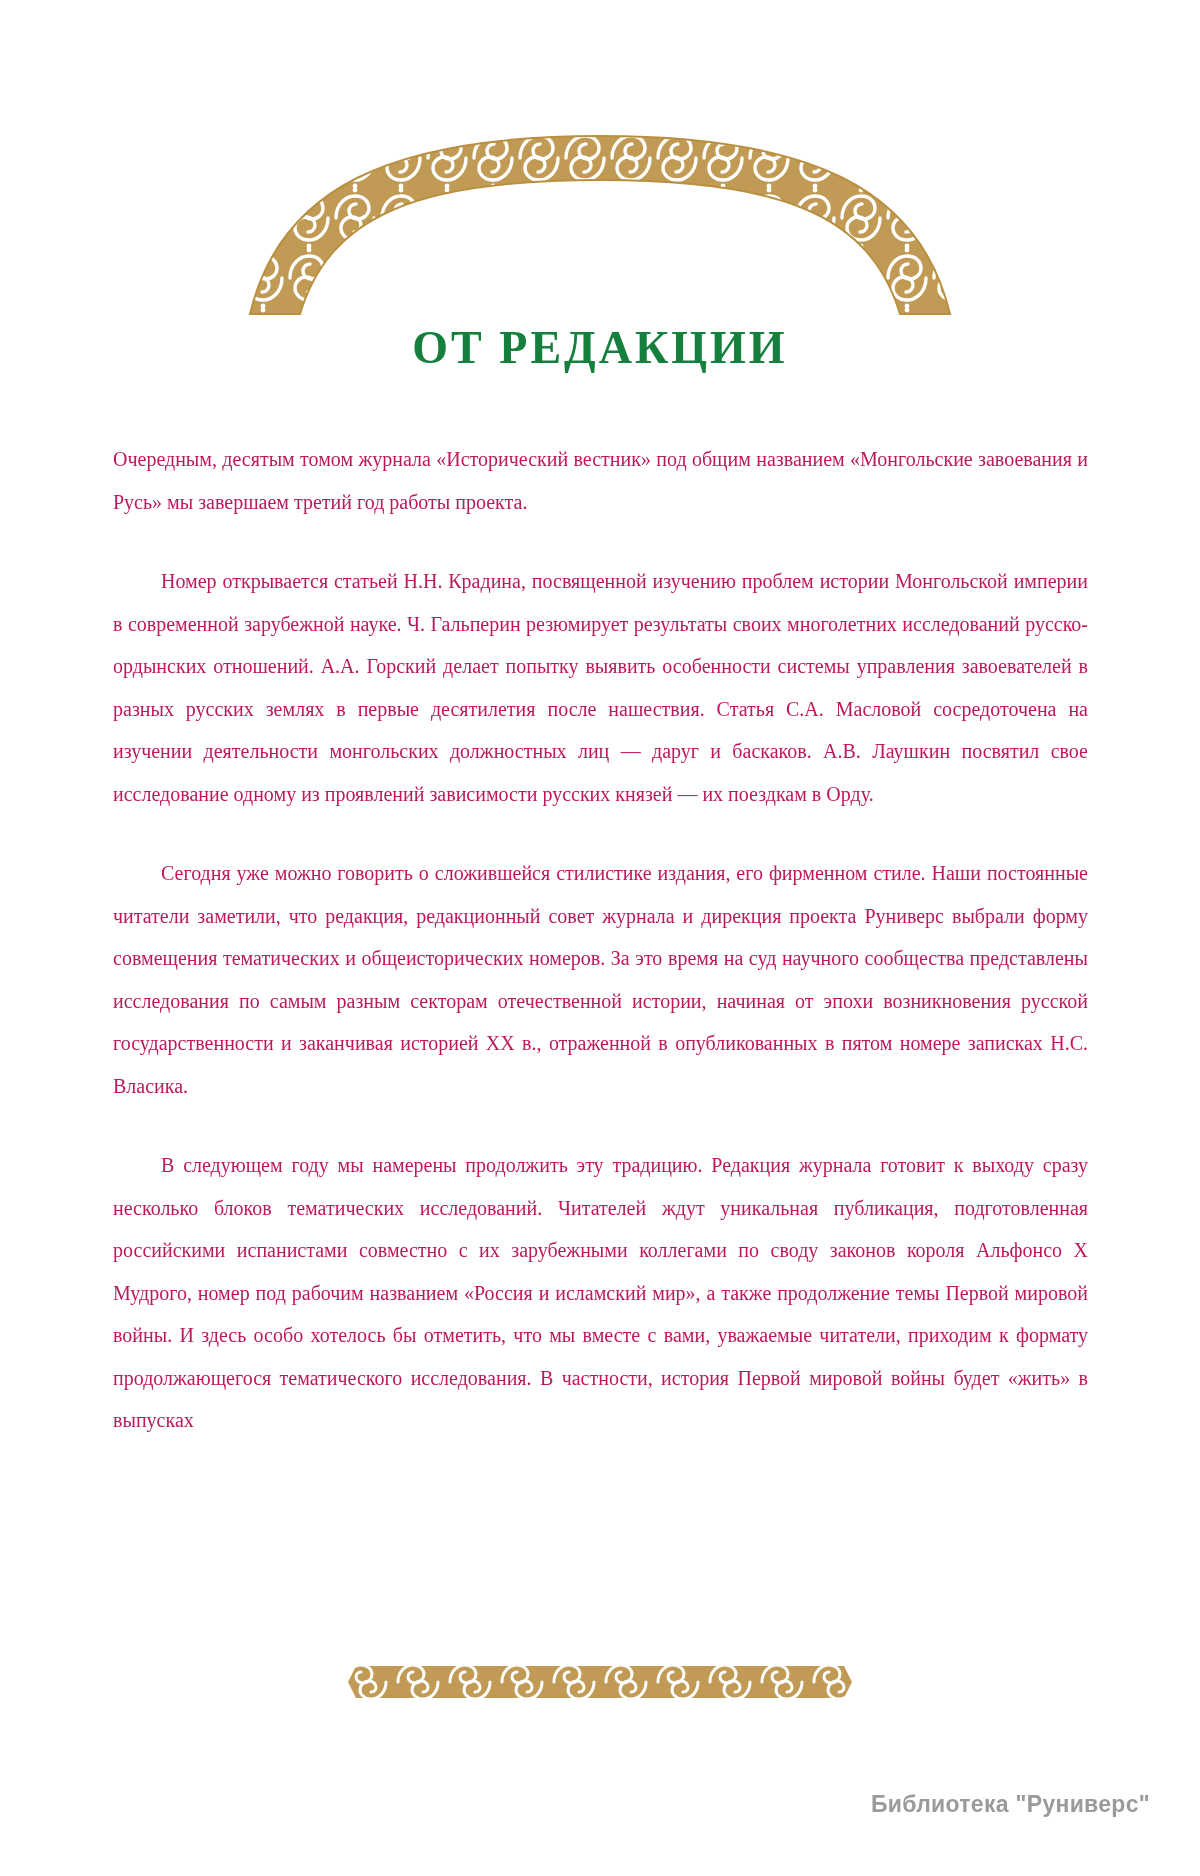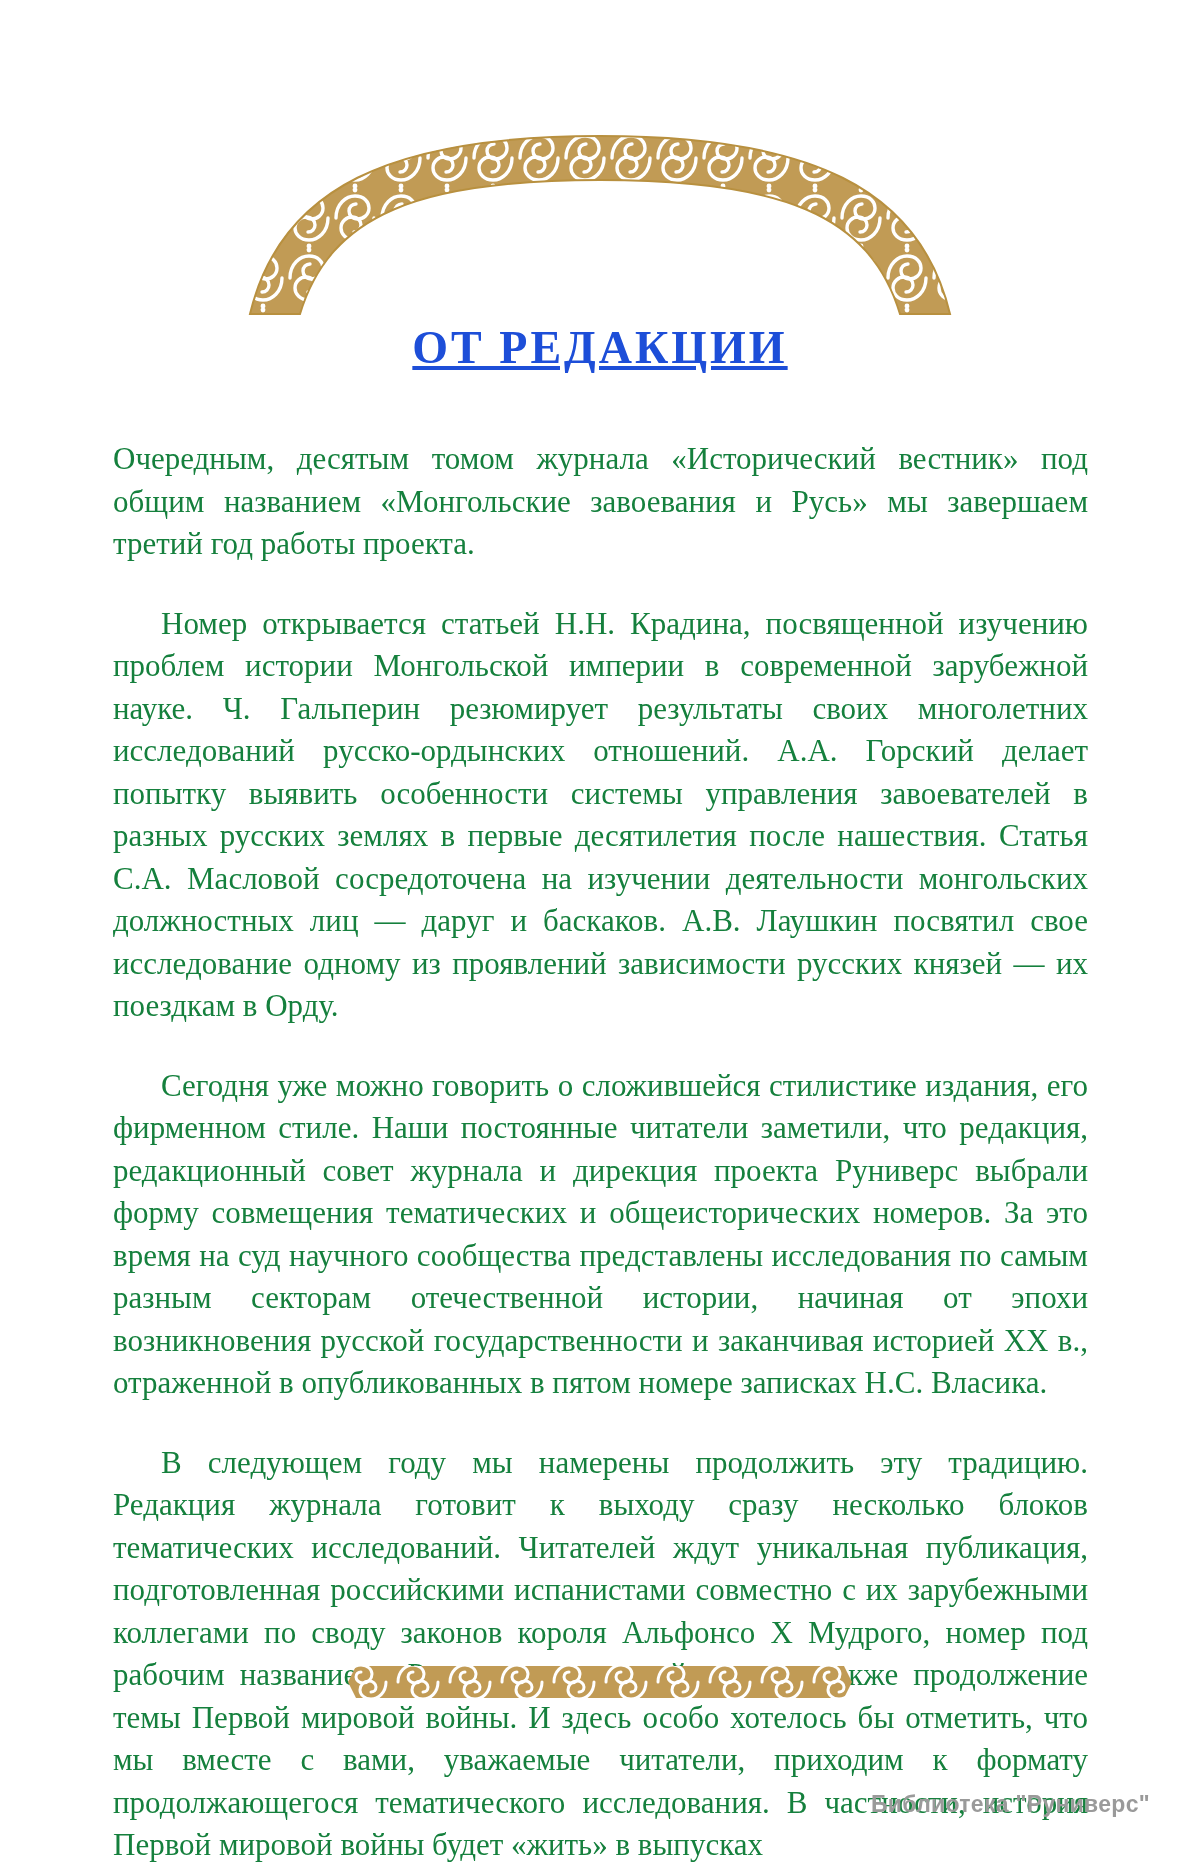--- a/index.html
+++ b/index.html
@@ -35,35 +35,34 @@
   .page-title {
     position: absolute;
     top: 290px;
     left: 0;
     width: 1200px;
     text-align: center;
     font-family: "Liberation Serif", "DejaVu Serif", serif;
     font-size: 46px;
     font-weight: 700;
     letter-spacing: 3px;
-    color: #1d4ed8;
-    text-decoration: underline;
+    color: #15803d;
   }
 
   
   .article-body {
     position: absolute;
     top: 438px;
     left: 113px;
     width: 975px;
-    font-size: 31px;
+    font-size: 20px;
     line-height: 42.5px;
     text-align: justify;
     text-justify: inter-word;
-    color: #15803d;
+    color: #be185d;
     hyphens: manual;
   }
   .article-body p {
     margin: 0;
     text-indent: 0;
   }
   .article-body p + p {
     text-indent: 48px;
     margin-top: 37px;
   }

